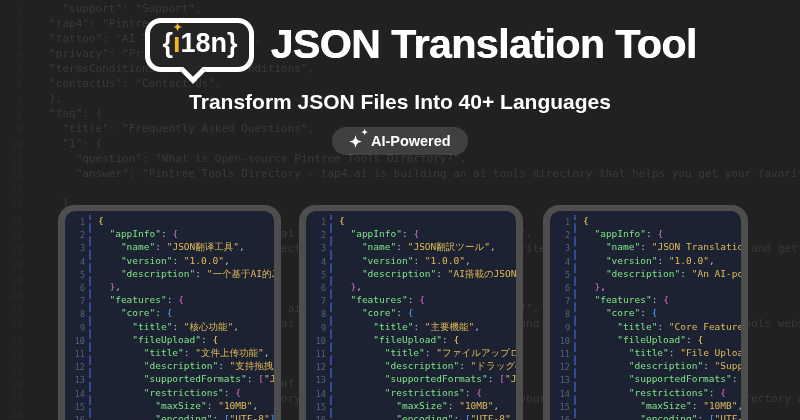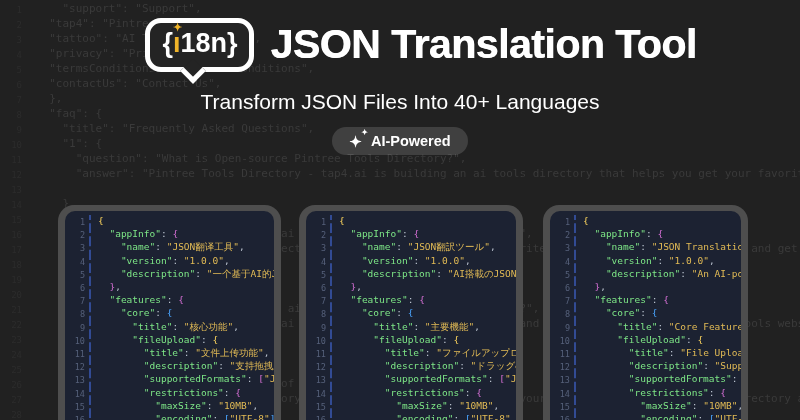--- a/index.html
+++ b/index.html
@@ -38,21 +38,21 @@
     background:#242424;border-right:5px solid #fff;border-bottom:5px solid #fff;
     transform:rotate(45deg);
   }
   .title{
     color:#ffffff;font-size:41px;font-weight:bold;letter-spacing:-0.5px;
     text-shadow:0.6px 0 0 #ffffff;
   }
 
   .subtitle{
     position:absolute;top:90px;left:0;width:100%;z-index:3;text-align:center;
-    color:#ffffff;font-size:21px;font-weight:normal;letter-spacing:0;
+    color:#ffffff;font-size:21px;font-weight:bold;letter-spacing:0;
   }
 
   .badge-wrap{position:absolute;top:127px;left:0;width:100%;z-index:3;display:flex;justify-content:center;}
   .badge{
     background:rgba(255,255,255,0.14);border-radius:999px;
     padding:6px 17px;display:flex;align-items:center;gap:9px;
     color:#ffffff;font-size:14.5px;font-weight:bold;
   }
   .sparkle{position:relative;font-size:15px;line-height:1;}
   .sparkle-sm{position:absolute;top:-5px;right:-6px;font-size:8px;}

